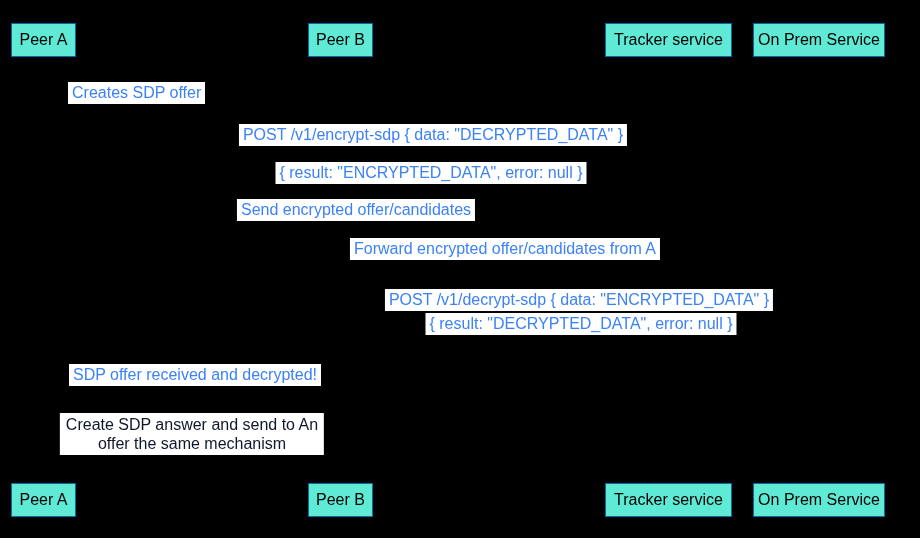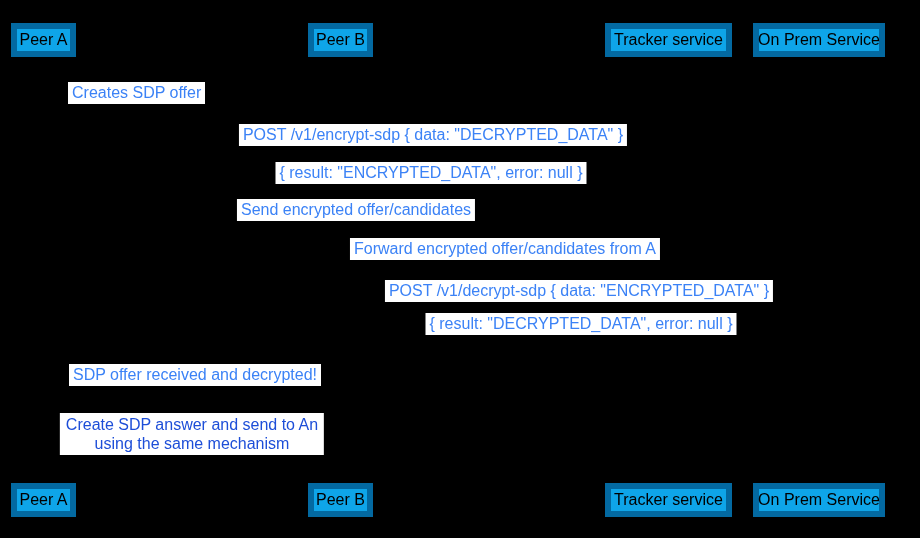--- a/index.html
+++ b/index.html
@@ -10,22 +10,22 @@
   .canvas {
     position: relative;
     width: 920px;
     height: 538px;
     background: #000000;
     overflow: hidden;
   }
   .actor {
     position: absolute;
     height: 34px;
-    background: #0ea5e9;
-    border: 6px solid #0369a1;
+    background: #5eead4;
+    border: 1px solid #0369a1;
     box-sizing: border-box;
     color: #000000;
     font-size: 16px;
     display: flex;
     align-items: center;
     justify-content: center;
     white-space: nowrap;
   }
   .msg {
     position: absolute;
@@ -33,21 +33,21 @@
     color: #3b82f6;
     font-size: 16px;
     line-height: 20px;
     padding: 1px 4px;
     white-space: nowrap;
   }
   .msg.centered { transform: translateX(-50%); text-align: center; }
   .note-multiline {
     position: absolute;
     background: #ffffff;
-    color: #1d4ed8;
+    color: #0f172a;
     font-size: 16px;
     line-height: 19px;
     padding: 2px 6px;
     text-align: center;
     white-space: nowrap;
     transform: translateX(-50%);
   }
 </style>
 </head>
 <body>
@@ -62,29 +62,29 @@
   <div class="msg" style="left:68px; top:82px;">Creates SDP offer</div>
 
   <div class="msg centered" style="left:433px; top:124px;">POST /v1/encrypt-sdp { data: "DECRYPTED_DATA" }</div>
 
   <div class="msg centered" style="left:431px; top:162px;">{ result: "ENCRYPTED_DATA", error: null }</div>
 
   <div class="msg centered" style="left:505px; top:238px;">Forward encrypted offer/candidates from A</div>
 
   <div class="msg centered" style="left:356px; top:199px;">Send encrypted offer/candidates</div>
 
-  <div class="msg centered" style="left:579px; top:280px;">POST /v1/decrypt-sdp { data: "ENCRYPTED_DATA" }</div>
+  <div class="msg centered" style="left:579px; top:289px;">POST /v1/decrypt-sdp { data: "ENCRYPTED_DATA" }</div>
 
   <div class="msg centered" style="left:581px; top:313px;">{ result: "DECRYPTED_DATA", error: null }</div>
 
   <div class="msg centered" style="left:195px; top:364px;">SDP offer received and decrypted!</div>
 
   <div class="note-multiline" style="left:192px; top:413px;">
     <div>Create SDP answer and send to An</div>
-    <div>using the same mechanism</div>
+    <div>offer the same mechanism</div>
   </div>
 
   <div class="actor" style="left:11px; top:483px; width:65px;">Peer A</div>
   <div class="actor" style="left:308px; top:483px; width:65px;">Peer B</div>
   <div class="actor" style="left:605px; top:483px; width:127px;">Tracker service</div>
   <div class="actor" style="left:753px; top:483px; width:132px;">On Prem Service</div>
 
 </div>
 
 </body></html>

